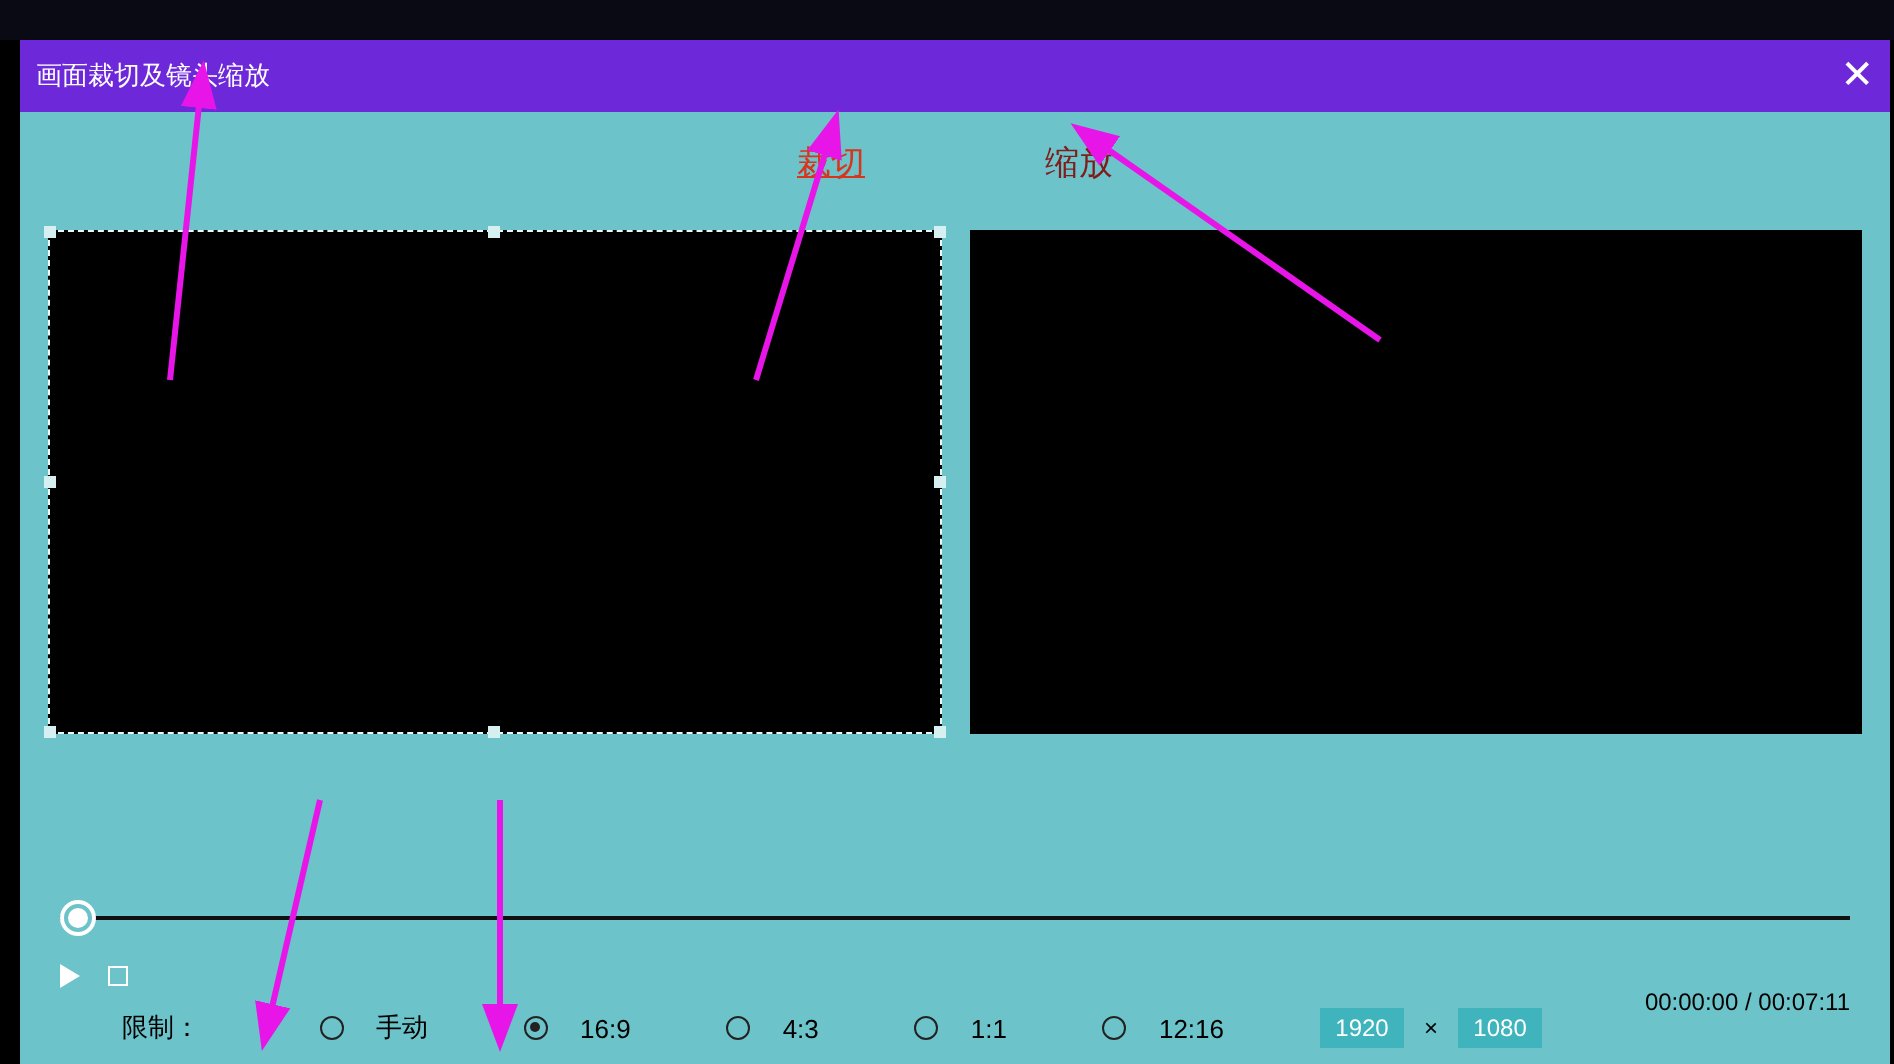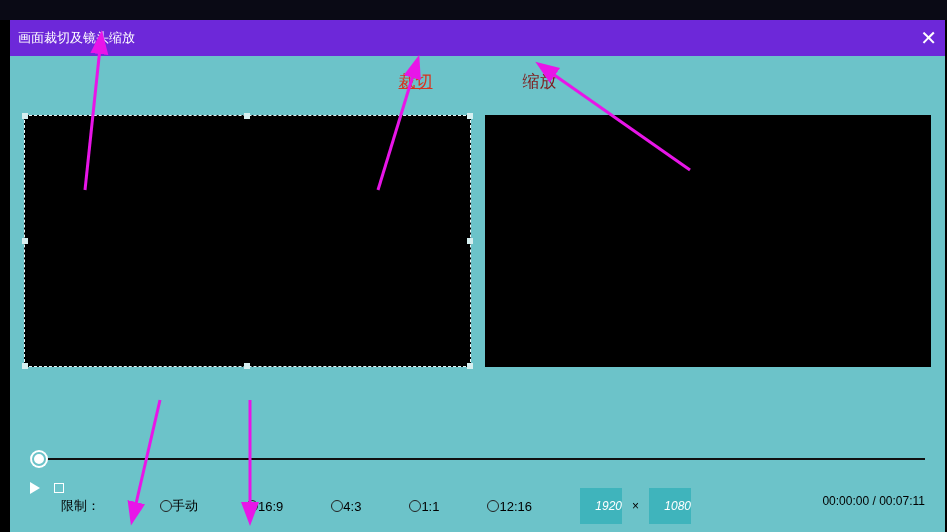--- a/index.html
+++ b/index.html
@@ -150,21 +150,21 @@
       bottom: 8px;
       display: flex;
       align-items: center;
       font-size: 13px;
       color: #000;
       gap: 10px;
     }
     .radio {
       display: inline-flex;
       align-items: center;
-      gap: 0;
+      gap: 16px;
       margin-right: 38px;
       cursor: pointer;
     }
     .radio-circle {
       width: 12px;
       height: 12px;
       border: 1.5px solid #222;
       border-radius: 50%;
       display: inline-block;
       position: relative;
@@ -173,27 +173,26 @@
       content: '';
       position: absolute;
       top: 2px; left: 2px;
       width: 5px; height: 5px;
       background: #222;
       border-radius: 50%;
     }
     .constraint-label { margin-right: 50px; margin-left: 31px; }
     .dim-input {
       width: 42px;
-      height: 36px;
+      height: 20px;
       background: #3fb4bc;
       border: none;
       color: #fff;
-      text-align: right;
+      text-align: center;
       font-size: 12px;
-      font-style: italic;
     }
     .dim-sep {
       color: #000;
       font-size: 12px;
     }
     
     .arrow {
       position: absolute;
       pointer-events: none;
     }

